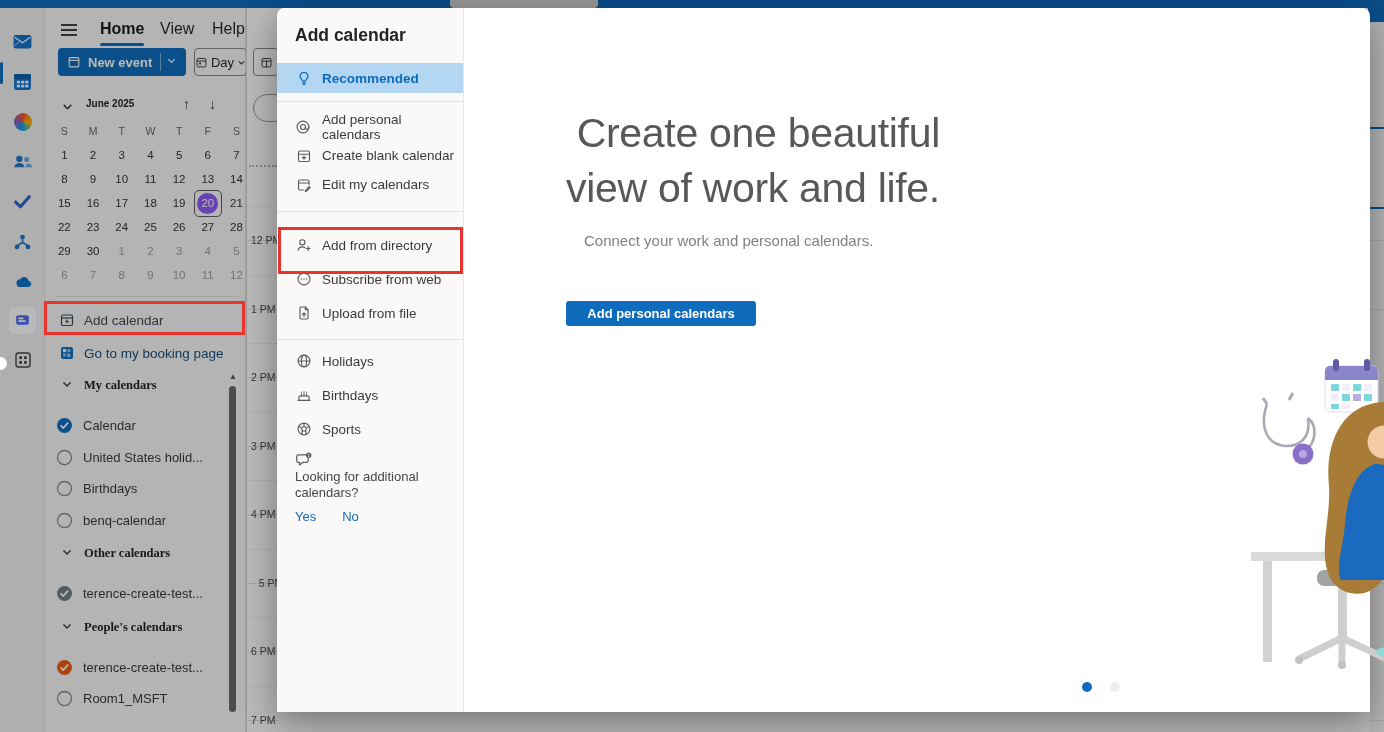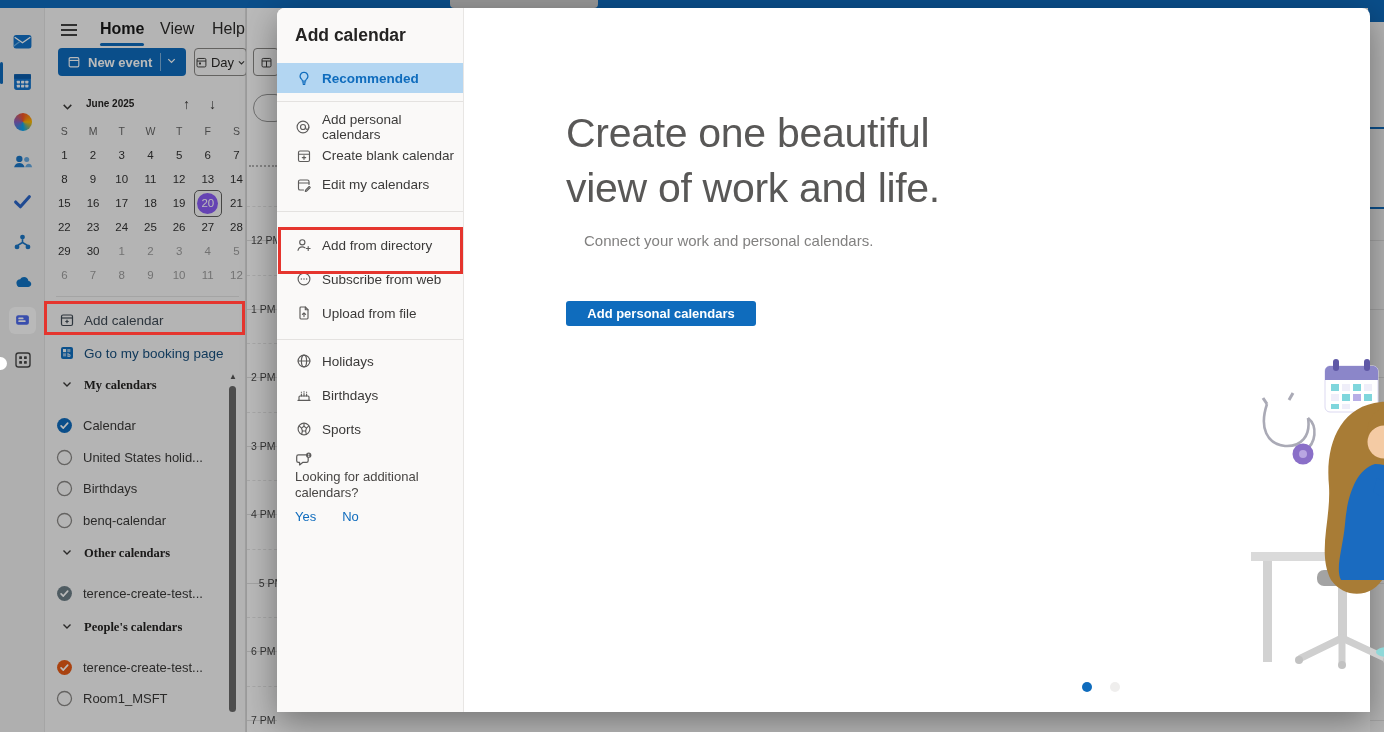--- a/index.html
+++ b/index.html
@@ -88,21 +88,21 @@
   .h30{height:30px}.h29{height:29px}.h34{height:34px}
   .nav-divider{height:1px;background:#e4e2e0;}
   .d1{margin:8px 0 10px}.d2{margin:12px 0 16px}.d3{margin:9px 0 4px}
   .panel-footer{margin:6px 0 0 18px;}
   .pf-icon{color:#5d5c5b;}
   .pf-line{font-size:13px;color:#484644;line-height:16px;}
   .pf-links{margin-top:8px;display:flex;gap:26px;padding-left:18px;}
   .pf-link{font-size:13px;color:#0f6cbd;cursor:pointer;}
 
   .content{position:absolute;left:187px;top:0;width:906px;height:704px;}
-  .hero-heading{position:absolute;left:102px;top:98px;font-size:41px;line-height:55px;font-weight:300;color:#595857;letter-spacing:-0.3px;}
+  .hero-heading{position:absolute;left:102px;top:98px;font-size:41px;line-height:55px;font-weight:300;color:#595857;letter-spacing:-0.3px;text-align:right;}
   .hero-sub{position:absolute;left:120px;top:224px;font-size:15px;color:#828180;}
   .cta-btn{position:absolute;left:102px;top:293px;width:190px;height:25px;background:#0f6cbd;border:none;border-radius:3px;color:#fff;font-size:13px;font-weight:700;cursor:pointer;font-family:inherit;}
   .illustration{position:absolute;left:773px;top:338px;}
   .dots{position:absolute;left:618px;top:674px;display:flex;gap:18px;}
   .dot{width:10px;height:10px;border-radius:50%;cursor:pointer;}
   .dot.active{background:#0f6cbd;}
   .dot.inactive{background:#efeeed;}
 
   .anno-box{position:absolute;border:3px solid #e5352e;z-index:70;pointer-events:none;}
   .anno-sidebar{left:44px;top:301px;width:201px;height:34px;}

